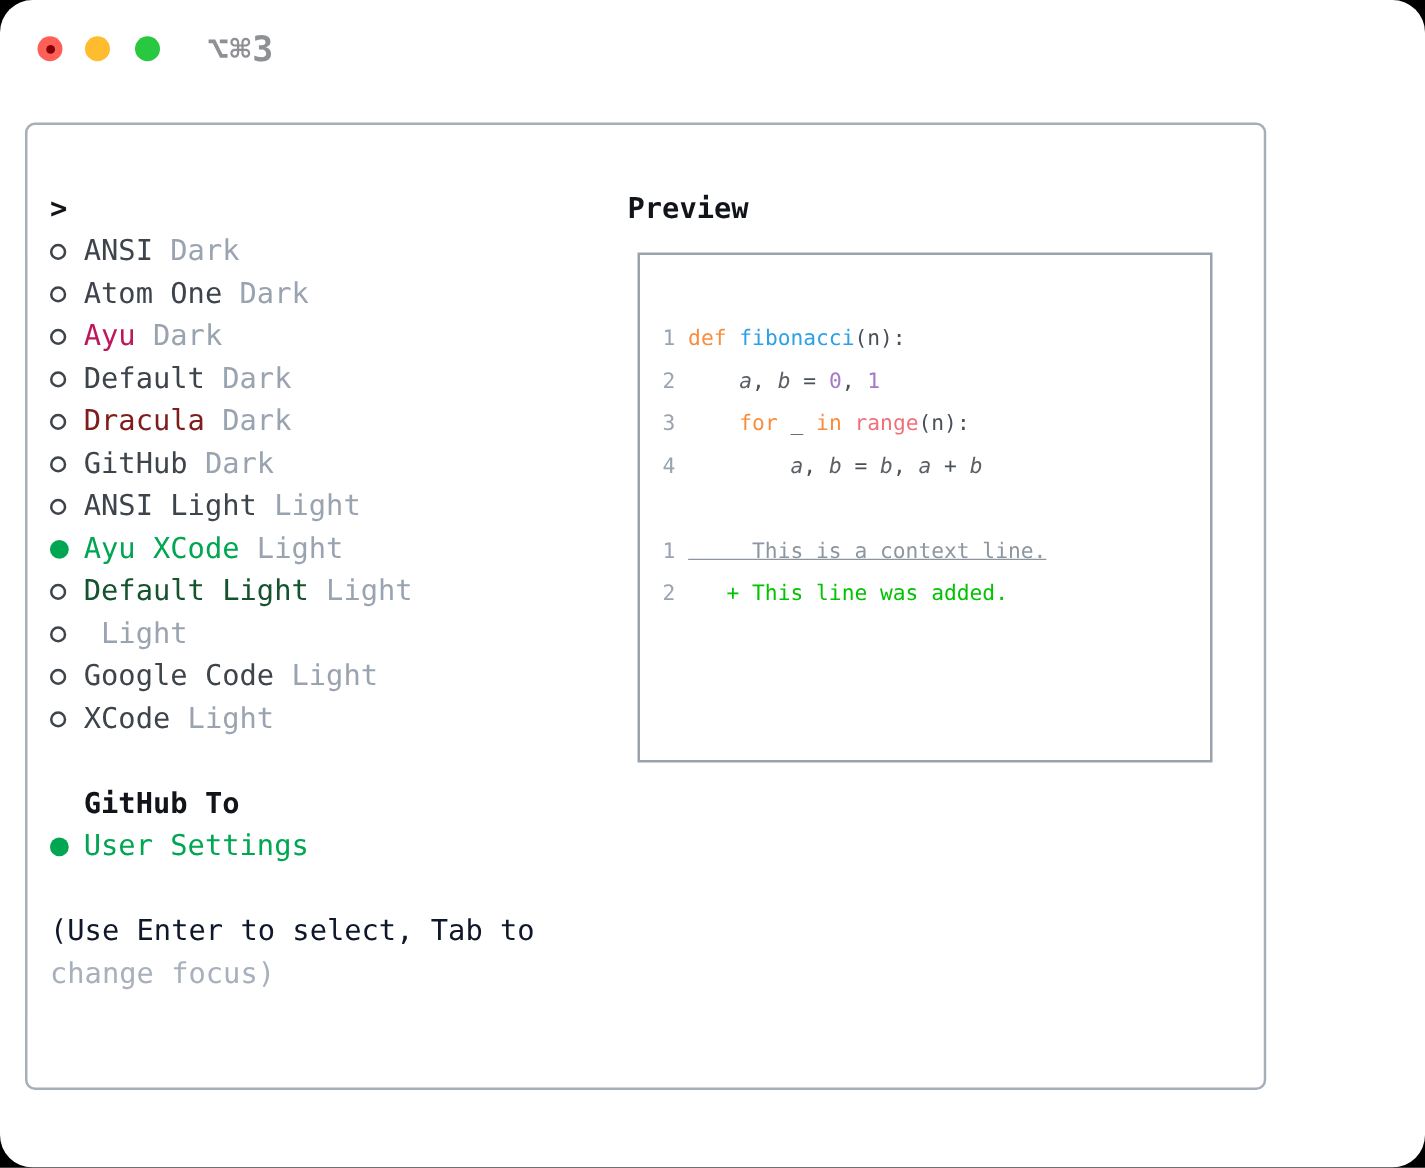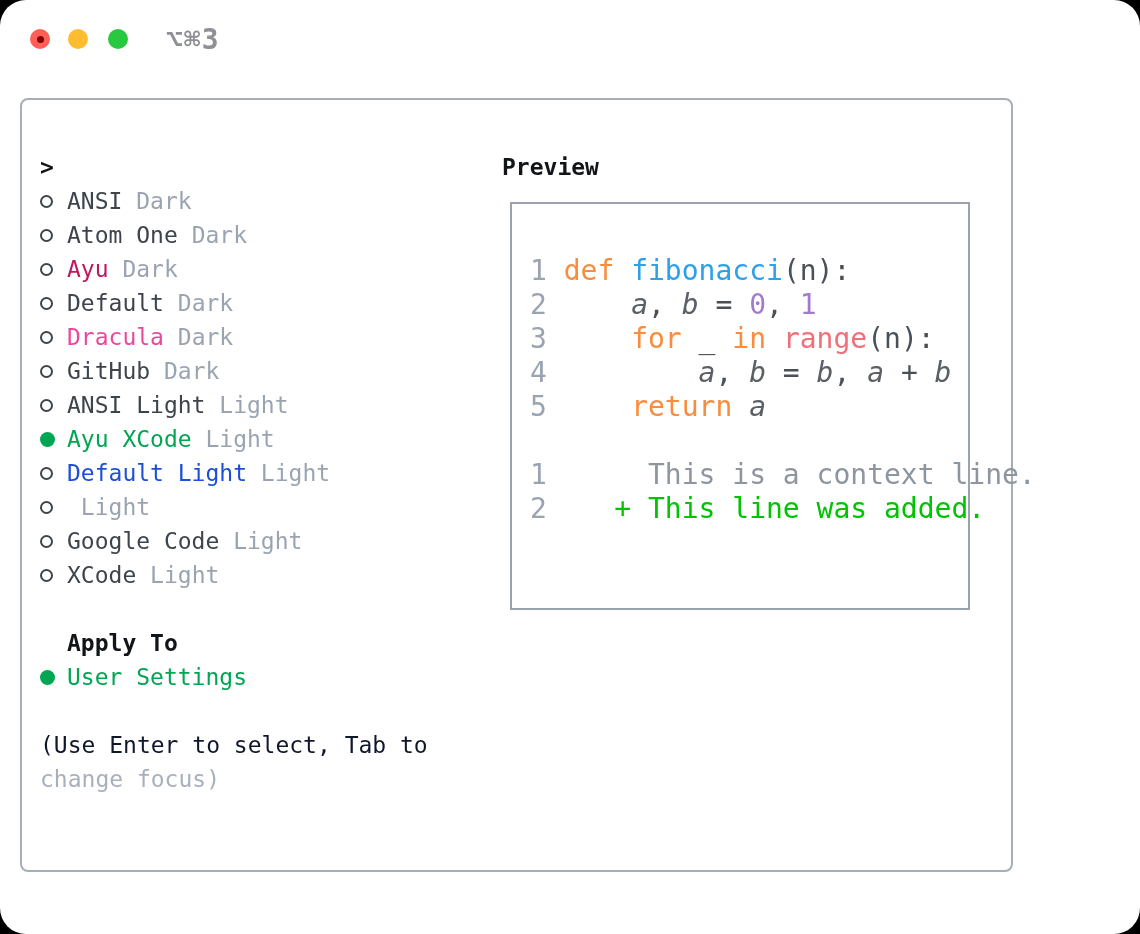--- a/index.html
+++ b/index.html
@@ -29,21 +29,21 @@
   .row .arrowtxt { font-weight:bold; color:#111418; }
   .ring { width:13px; height:13px; border:2px solid #3e444c; border-radius:50%; }
   .dot  { width:15px; height:15px; border-radius:50%; }
   .row .bold { font-weight:bold; color:#111418; }
   .row.hint { }
   
   .preview-title { position:absolute; left:480px; top:50px; height:34px; line-height:34px;
                    font-size:23px; font-weight:bold; color:#111418; }
   .preview-box { position:absolute; left:488px; top:102px; width:460px; height:408px;
                  border:2px solid #9aa3ad; background:#fff; padding:50px 0 0 18px; }
-  .code-line { height:34px; line-height:34px; white-space:pre; font-size:28px; }
+  .code-line { height:34px; line-height:34px; white-space:pre; font-size:17px; }
   .tok.var { font-style:italic; }
   .tok.ctx { }
 </style>
 </head>
 <body>
 
 <div class="screen">
   <div>
     <span class="tl red">
         <span class="tl-dot"></span>
@@ -53,40 +53,39 @@
     <span class="shortcut">⌥⌘3</span>
   </div>
 
   <div class="panel">
     <div class="left-col" id="left-col">
         <div class="row"><span class="marker"><span class="arrowtxt">&gt;</span></span></div>
         <div class="row"><span class="marker"><i class="ring"></i></span><span style="color: rgb(62, 68, 76);">ANSI</span><span style="color: rgb(154, 164, 177);"> Dark</span></div>
         <div class="row"><span class="marker"><i class="ring"></i></span><span style="color: rgb(62, 68, 76);">Atom One</span><span style="color: rgb(154, 164, 177);"> Dark</span></div>
         <div class="row"><span class="marker"><i class="ring"></i></span><span style="color: #be185d;">Ayu</span><span style="color: rgb(154, 164, 177);"> Dark</span></div>
         <div class="row"><span class="marker"><i class="ring"></i></span><span style="color: rgb(62, 68, 76);">Default</span><span style="color: rgb(154, 164, 177);"> Dark</span></div>
-        <div class="row"><span class="marker"><i class="ring"></i></span><span style="color: #ec4899;">Dracula</span><span style="color: rgb(154, 164, 177);"> Dark</span></div>
+        <div class="row"><span class="marker"><i class="ring"></i></span><span style="color: #7f1d1d;">Dracula</span><span style="color: rgb(154, 164, 177);"> Dark</span></div>
         <div class="row"><span class="marker"><i class="ring"></i></span><span style="color: rgb(62, 68, 76);">GitHub</span><span style="color: rgb(154, 164, 177);"> Dark</span></div>
         <div class="row"><span class="marker"><i class="ring"></i></span><span style="color: rgb(62, 68, 76);">ANSI Light</span><span style="color: rgb(154, 164, 177);"> Light</span></div>
         <div class="row"><span class="marker"><i class="dot" style="background: rgb(0, 166, 81);"></i></span><span style="color: rgb(0, 166, 81);">Ayu XCode</span><span style="color: rgb(154, 164, 177);"> Light</span></div>
-        <div class="row"><span class="marker"><i class="ring"></i></span><span style="color: #1d4ed8;">Default Light</span><span style="color: rgb(154, 164, 177);"> Light</span></div>
+        <div class="row"><span class="marker"><i class="ring"></i></span><span style="color: #14532d;">Default Light</span><span style="color: rgb(154, 164, 177);"> Light</span></div>
         <div class="row"><span class="marker"><i class="ring"></i></span><span style="color: rgb(154, 164, 177);"> Light</span></div>
         <div class="row"><span class="marker"><i class="ring"></i></span><span style="color: rgb(62, 68, 76);">Google Code</span><span style="color: rgb(154, 164, 177);"> Light</span></div>
         <div class="row"><span class="marker"><i class="ring"></i></span><span style="color: rgb(62, 68, 76);">XCode</span><span style="color: rgb(154, 164, 177);"> Light</span></div>
         <div class="row"></div>
-        <div class="row"><span class="marker"></span><span class="bold">Apply To</span></div>
+        <div class="row"><span class="marker"></span><span class="bold">GitHub To</span></div>
         <div class="row"><span class="marker"><i class="dot" style="background: rgb(0, 166, 81);"></i></span><span style="color: rgb(0, 166, 81);">User Settings</span></div>
         <div class="row"></div>
         <div class="row hint" style="color: #0f172a;">(Use Enter to select, Tab to</div>
         <div class="row hint" style="color: rgb(167, 176, 188);">change focus)</div>
       </div>
     <div class="preview-title">Preview</div>
     <div class="preview-box" id="preview-box">
         <div class="code-line"><span class="tok ln" style="color: rgb(154, 164, 177);">1 </span><span class="tok kw" style="color: rgb(249, 141, 61);">def </span><span class="tok fn" style="color: rgb(45, 160, 232);">fibonacci</span><span class="tok pl" style="color: rgb(73, 80, 87);">(n):</span></div>
         <div class="code-line"><span class="tok ln" style="color: rgb(154, 164, 177);">2 </span><span class="tok pl" style="color: rgb(73, 80, 87);">    </span><span class="tok var" style="color: rgb(90, 96, 102);">a</span><span class="tok pl" style="color: rgb(73, 80, 87);">, </span><span class="tok var" style="color: rgb(90, 96, 102);">b</span><span class="tok pl" style="color: rgb(73, 80, 87);"> = </span><span class="tok num" style="color: rgb(163, 122, 204);">0</span><span class="tok pl" style="color: rgb(73, 80, 87);">, </span><span class="tok num" style="color: rgb(163, 122, 204);">1</span></div>
         <div class="code-line"><span class="tok ln" style="color: rgb(154, 164, 177);">3 </span><span class="tok pl" style="color: rgb(73, 80, 87);">    </span><span class="tok kw" style="color: rgb(249, 141, 61);">for</span><span class="tok pl" style="color: rgb(73, 80, 87);"> _ </span><span class="tok kw" style="color: rgb(249, 141, 61);">in</span><span class="tok pl" style="color: rgb(73, 80, 87);"> </span><span class="tok call" style="color: rgb(240, 112, 122);">range</span><span class="tok pl" style="color: rgb(73, 80, 87);">(n):</span></div>
         <div class="code-line"><span class="tok ln" style="color: rgb(154, 164, 177);">4 </span><span class="tok pl" style="color: rgb(73, 80, 87);">        </span><span class="tok var" style="color: rgb(90, 96, 102);">a</span><span class="tok pl" style="color: rgb(73, 80, 87);">, </span><span class="tok var" style="color: rgb(90, 96, 102);">b</span><span class="tok pl" style="color: rgb(73, 80, 87);"> = </span><span class="tok var" style="color: rgb(90, 96, 102);">b</span><span class="tok pl" style="color: rgb(73, 80, 87);">, </span><span class="tok var" style="color: rgb(90, 96, 102);">a</span><span class="tok pl" style="color: rgb(73, 80, 87);"> + </span><span class="tok var" style="color: rgb(90, 96, 102);">b</span></div>
-        <div class="code-line"><span class="tok ln" style="color: rgb(154, 164, 177);">5 </span><span class="tok pl" style="color: rgb(73, 80, 87);">    </span><span class="tok kw" style="color: rgb(249, 141, 61);">return </span><span class="tok var" style="color: rgb(90, 96, 102);">a</span></div>
         <div class="code-line"></div>
-        <div class="code-line"><span class="tok ln" style="color: rgb(154, 164, 177);">1 </span><span class="tok ctx" style="color: rgb(141, 150, 159);">     This is a context line.</span></div>
+        <div class="code-line"><span class="tok ln" style="color: rgb(154, 164, 177);">1 </span><span class="tok ctx" style="color: rgb(141, 150, 159); text-decoration: underline;">     This is a context line.</span></div>
         <div class="code-line"><span class="tok ln" style="color: rgb(154, 164, 177);">2 </span><span class="tok add" style="color: rgb(2, 195, 2);">   + This line was added.</span></div>
       </div>
   </div>
 </div>
 
 </body></html>

